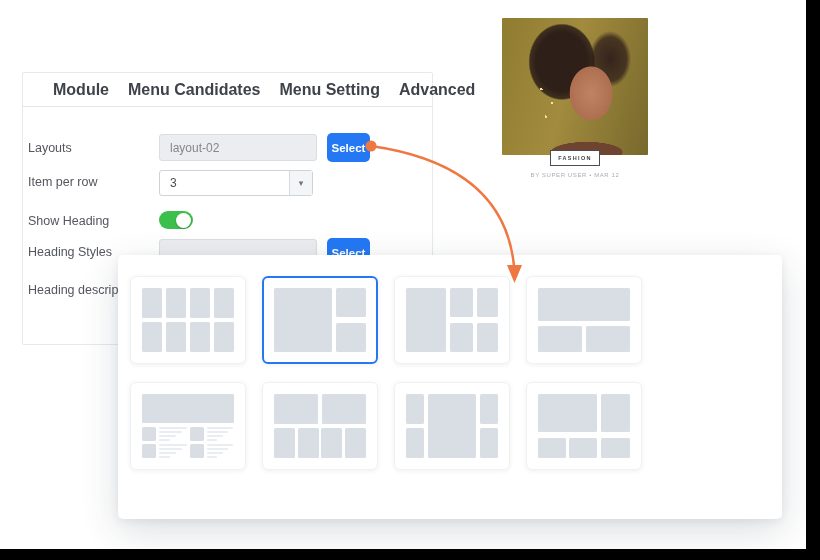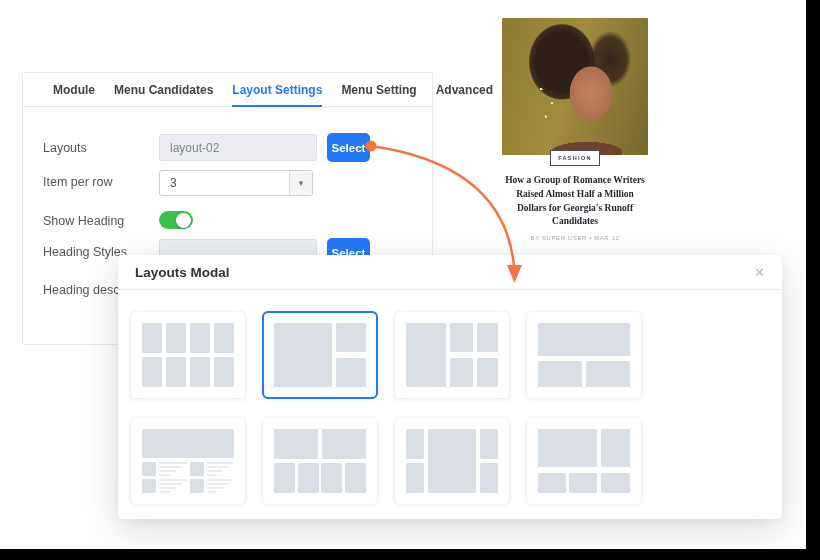--- a/index.html
+++ b/index.html
@@ -9,25 +9,25 @@
   *{box-sizing:border-box;margin:0;padding:0;}
   html,body{width:820px;height:560px;}
   body{font-family:"Liberation Sans",sans-serif;background:#fff;position:relative;overflow:hidden;}
   .stage{position:absolute;inset:0;background:#fff;}
 
   
   .panel{position:absolute;left:22px;top:72px;width:411px;height:273px;background:#fff;
          border:1px solid #e7e9ec;border-radius:2px;z-index:5;}
   .tabs{display:flex;align-items:stretch;gap:19px;padding-left:30px;height:34px;
         border-bottom:1px solid #e5e7ea;}
-  .tab{display:flex;align-items:center;font-size:12px;font-weight:bold;color:#3e4249;
+  .tab{display:flex;align-items:center;font-size:16px;font-weight:bold;color:#3e4249;
        position:relative;cursor:default;white-space:nowrap;}
   .tab.active{color:var(--accent);}
   .tab.active::after{content:"";position:absolute;left:0;right:0;bottom:-1px;height:2px;background:var(--accent);}
-  .form label{position:absolute;left:20px;font-size:12.5px;color:#53565c;}
+  .form label{position:absolute;left:5px;font-size:12.5px;color:#53565c;}
   .text-input{position:absolute;left:136px;width:158px;height:27px;background:#ebedf0;
               border:1px solid #dadde1;border-radius:3px;font-size:12px;color:#83878e;
               padding:0 10px;font-family:"Liberation Sans",sans-serif;}
   .btn{position:absolute;left:304px;width:43px;height:29px;background:var(--accent);color:#fff;
        border:none;border-radius:5px;font-size:11.5px;font-weight:bold;
        font-family:"Liberation Sans",sans-serif;cursor:pointer;}
   .select{position:absolute;left:136px;top:97px;width:154px;height:26px;background:#fff;
           border:1px solid #ced3d9;border-radius:3px;display:flex;align-items:center;}
   .select-value{flex:1;font-size:12px;color:#4a4e54;padding-left:10px;}
   .select-caret{width:23px;height:100%;border-left:1px solid #d7dbe0;background:#f3f5f7;
@@ -96,21 +96,20 @@
 </style>
 </head>
 <body>
 
 <div class="stage">
 
   <section class="panel">
     <nav class="tabs" id="tabs">
         <span class="tab">Module</span>
         <span class="tab">Menu Candidates</span>
-        <span class="tab active">Layout Settings</span>
         <span class="tab">Menu Setting</span>
         <span class="tab">Advanced</span>
       </nav>
     <div class="form">
       <label style="top:68px">Layouts</label>
       <input class="text-input" style="top: 61px;" readonly="" value="layout-02">
       <button class="btn" style="top:60px">Select</button>
 
       <label style="top:102px">Item per row</label>
       <div class="select">
@@ -130,30 +129,25 @@
       <label style="top:210px">Heading description</label>
     </div>
   </section>
 
   <div class="articles">
     <article class="card">
       <div class="a-thumb thumb-1"></div>
       <div class="tag-row">
         <span class="tag">FASHION</span>
       </div>
-      <h3 class="a-title">How a Group of Romance Writers Raised Almost Half a Million Dollars for Georgia's Runoff Candidates</h3>
       <div class="a-byline">BY SUPER USER  •  MAR 12</div>
     </article>
   </div>
 
   <section class="modal">
-    <header>
-      <h2>Layouts Modal</h2>
-      <span class="close">✕</span>
-    </header>
     <div class="thumbs" id="thumbs">
         <div class="l-card">
           <div class="l-inner">
             <div class="cell" style="left: 0%; top: 0%; width: 22%; height: 47%;"></div>
             <div class="cell" style="left: 26%; top: 0%; width: 22%; height: 47%;"></div>
             <div class="cell" style="left: 52%; top: 0%; width: 22%; height: 47%;"></div>
             <div class="cell" style="left: 78%; top: 0%; width: 22%; height: 47%;"></div>
             <div class="cell" style="left: 0%; top: 53%; width: 22%; height: 47%;"></div>
             <div class="cell" style="left: 26%; top: 53%; width: 22%; height: 47%;"></div>
             <div class="cell" style="left: 52%; top: 53%; width: 22%; height: 47%;"></div>

